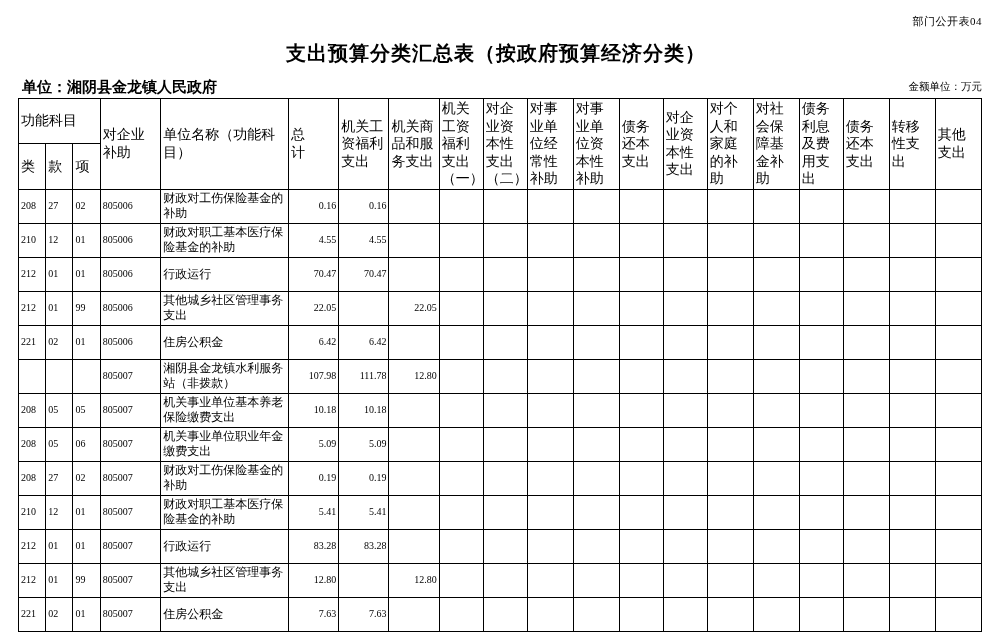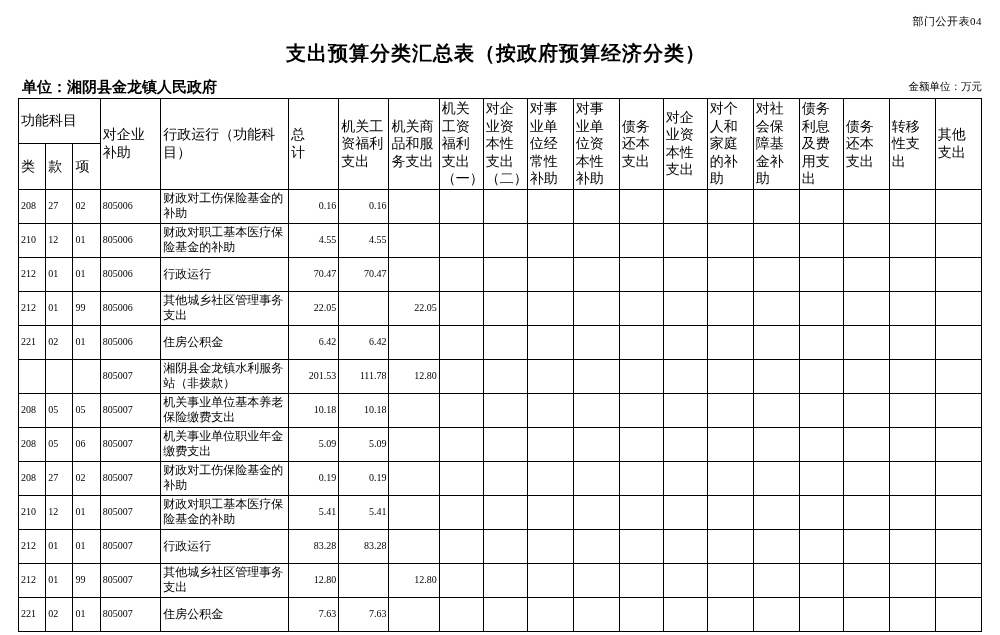--- a/index.html
+++ b/index.html
@@ -151,21 +151,21 @@
         <col class="col-c15">
         <col class="col-c16">
         <col class="col-c17">
       <col class="col-c18">
         <col class="col-c19">
     </colgroup>
     <thead>
       <tr>
         <th colspan="3" class="hdr-group">功能科目</th>
         <th rowspan="2">对企业补助</th>
-        <th rowspan="2">行政运行（功能科目）</th>
+        <th rowspan="2">单位名称（功能科目）</th>
         <th rowspan="2">总　　计</th>
         <th rowspan="2" class="hdr-tall">机关工资福利支出</th>
         <th rowspan="2" class="hdr-tall">机关商品和服务支出</th>
         <th rowspan="2" class="hdr-tall">机关工资福利支出（一）</th>
         <th rowspan="2" class="hdr-tall">对企业资本性支出（二）</th>
         <th rowspan="2" class="hdr-tall">对事业单位经常性补助</th>
         <th rowspan="2" class="hdr-tall">对事业单位资本性补助</th>
         <th rowspan="2" class="hdr-tall">债务还本支出</th>
         <th rowspan="2" class="hdr-tall">对企业资本性支出</th>
         <th rowspan="2" class="hdr-tall">对个人和家庭的补助</th>
@@ -291,21 +291,21 @@
           <td class="num"></td>
           <td class="num"></td>
           <td class="num"></td>
         </tr>
         <tr>
           <td class="ctr"></td>
           <td class="ctr"></td>
           <td class="ctr"></td>
           <td class="ctr">805007</td>
           <td class="name">湘阴县金龙镇水利服务站（非拨款）</td>
-          <td class="num">201.53</td>
+          <td class="num">107.98</td>
           <td class="num">111.78</td>
           <td class="num">12.80</td>
           <td class="num"></td>
           <td class="num"></td>
           <td class="num"></td>
           <td class="num"></td>
           <td class="num"></td>
           <td class="num"></td>
           <td class="num"></td>
           <td class="num"></td>

